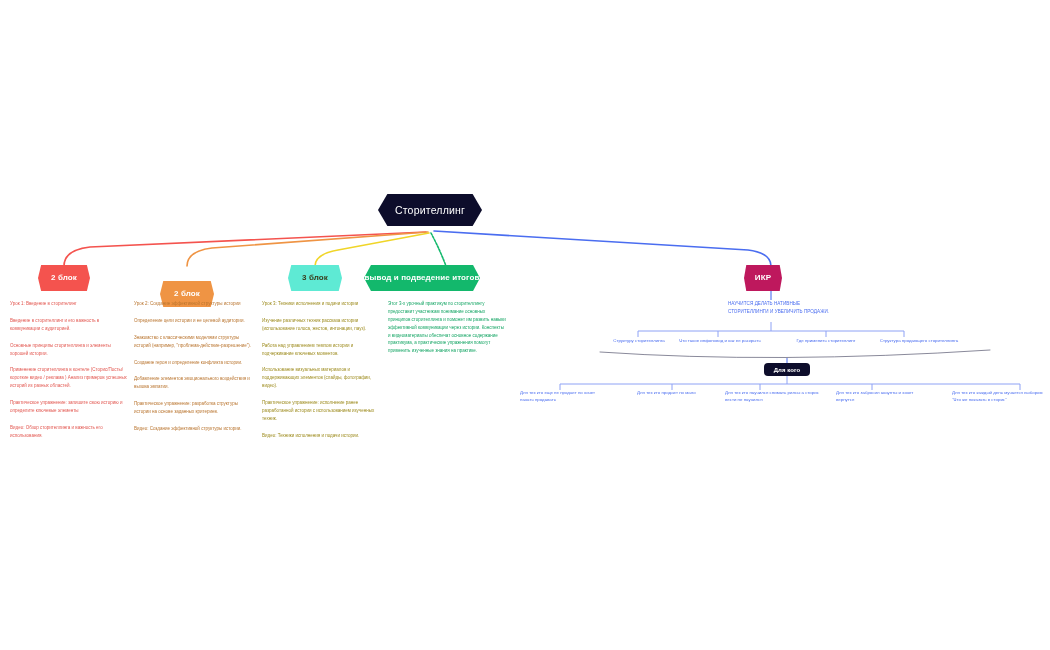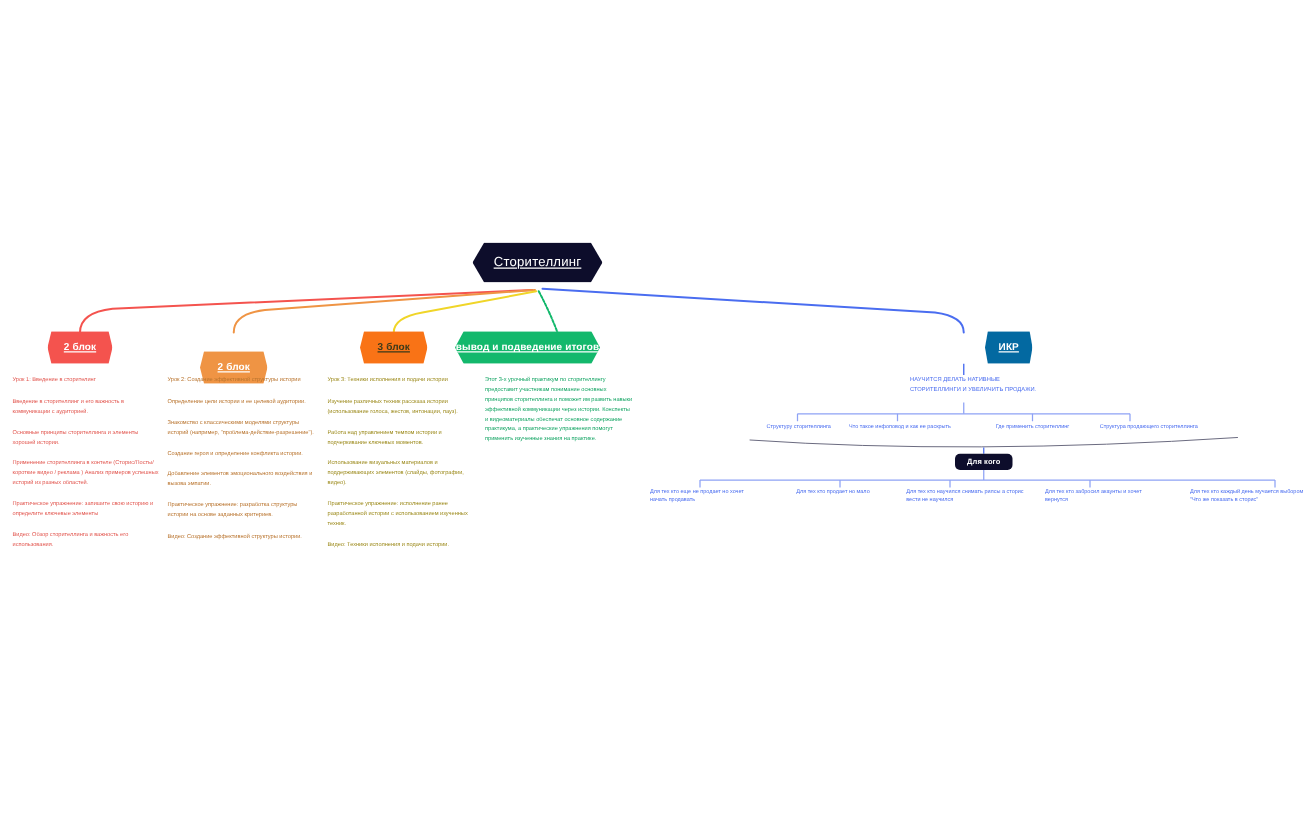--- a/index.html
+++ b/index.html
@@ -34,21 +34,20 @@
   .hex {
     position: absolute;
     display: flex;
     align-items: center;
     justify-content: center;
     color: #ffffff;
     text-align: left;
     line-height: 1.15;
     -webkit-clip-path: polygon(0% 50%, 6% 0%, 94% 0%, 100% 50%, 94% 100%, 6% 100%);
     clip-path: polygon(0% 50%, 6% 0%, 94% 0%, 100% 50%, 94% 100%, 6% 100%);
-    text-decoration: underline;
   }
   .root-node {
     width: 104px;
     height: 32px;
     left: 378px;
     top: 194px;
     background: #0d0d2b;
     font-size: 10.5px;
     letter-spacing: .2px;
     border-radius: 5px;
@@ -56,23 +55,23 @@
     clip-path: polygon(0% 50%, 9% 0%, 91% 0%, 100% 50%, 91% 100%, 9% 100%);
   }
   .branch-hex {
     height: 26px;
     font-size: 8px;
     font-weight: bold;
     letter-spacing: .1px;
   }
   .b1 { width: 52px; left: 38px;  top: 265px; background: #f4534e; }
   .b2 { width: 54px; left: 160px; top: 281px; background: #ef9444; }
-  .b3 { width: 54px; left: 288px; top: 265px; background: #f97316; color:#3a3a1a;}
+  .b3 { width: 54px; left: 288px; top: 265px; background: #5eead4; color:#3a3a1a;}
   .b4 { width: 116px;left: 364px; top: 265px; background: #13b86c; }
-  .b5 { width: 38px; left: 788px; top: 265px; background: #0369a1; }
+  .b5 { width: 38px; left: 744px; top: 265px; background: #be185d; }
 
   .pill {
     position: absolute;
     display: flex;
     align-items: center;
     justify-content: center;
     background: #0d0d2b;
     color: #ffffff;
     border-radius: 4px;
     font-size: 6px;

